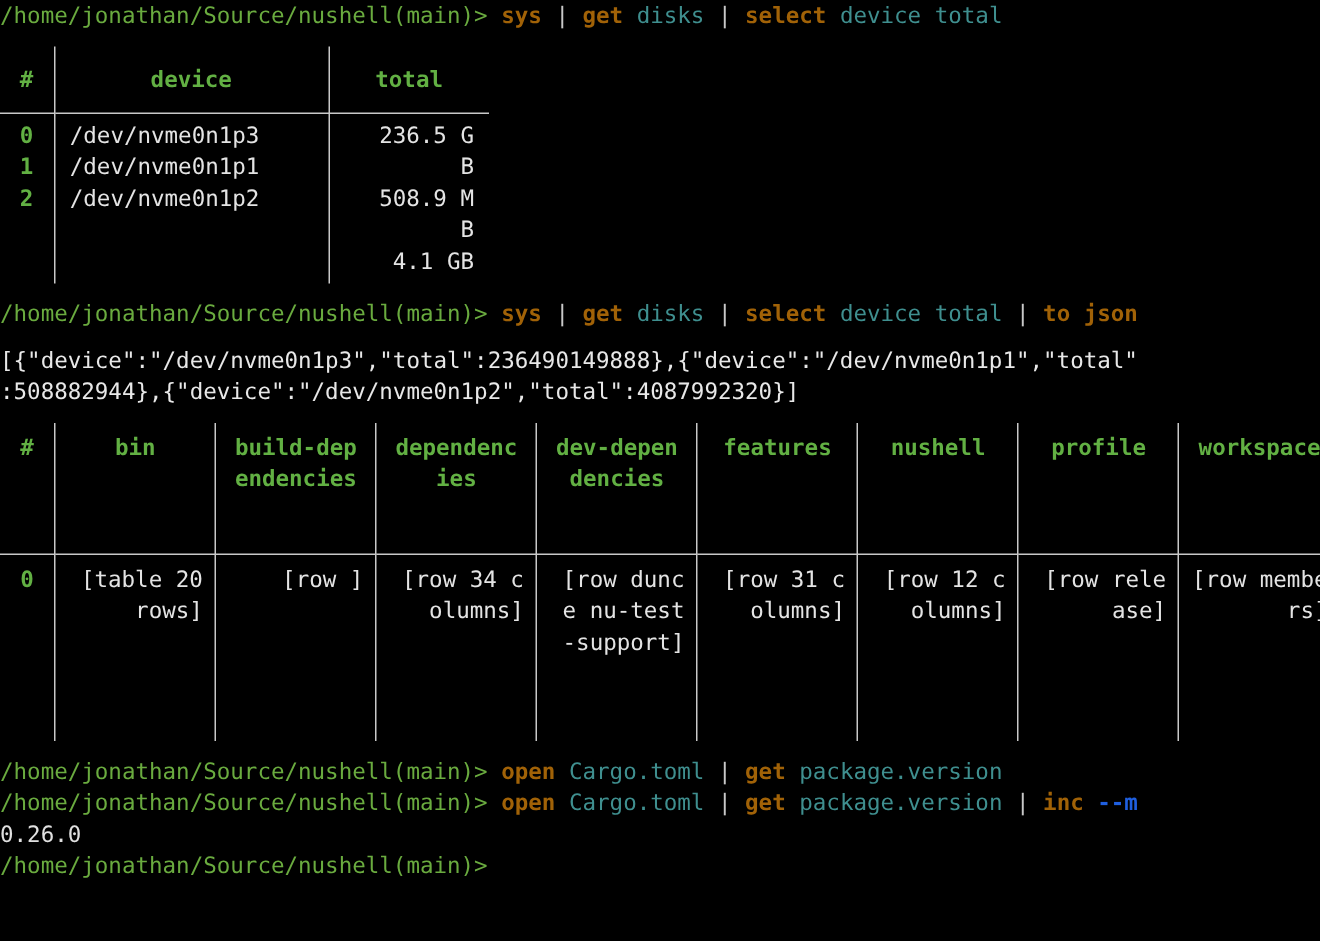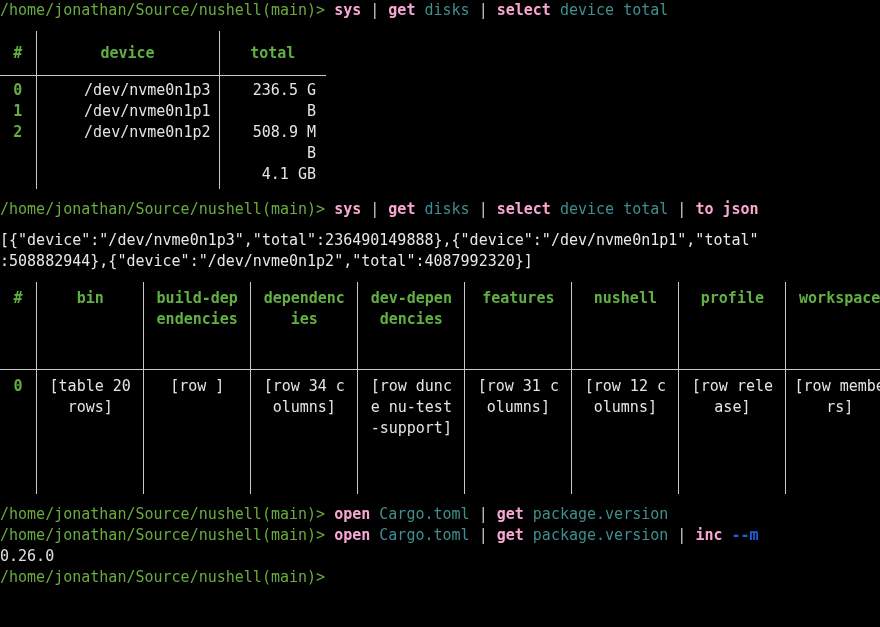--- a/index.html
+++ b/index.html
@@ -28,21 +28,21 @@
   .line {
     white-space: pre;
     height: 21px;
     line-height: 21px;
     overflow: hidden;
   }
   .blank { height: 10px; }
 
   
   .prompt   { color: #6aab3f; }
-  .cmd      { color: #f9a8d4; font-weight: bold; }
+  .cmd      { color: #a16207; font-weight: bold; }
   .arg      { color: #3f8f8f; }
   .pipe     { color: #c8c8c8; }
   .flag     { color: #1f5fe0; font-weight: bold; }
   .out      { color: #e0e0e0; }
   .json     { color: #e8e8e8; }
 
   
   table.nu {
     border-collapse: collapse;
     table-layout: fixed;
@@ -74,37 +74,37 @@
   table.nu tr > *:last-child  { border-right: none; }
   table.nu tbody tr:last-child > * { border-bottom: none; }
 
   
   #disks-table { width: 326px; margin: 0; }
   #disks-table col.c-idx { width: 36px; }
   #disks-table col.c-dev { width: 183px; }
   #disks-table col.c-tot { width: 107px; }
   #disks-table thead th { height: 44px; line-height: 44px; padding: 0; }
   #disks-table tbody td { height: 63px; padding-top: 4px; padding-bottom: 4px; }
-  #disks-table .dev-cell { text-align: right; padding-left: 0; }
+  #disks-table .dev-cell { text-align: left; padding-left: 10px; }
   #disks-table .tot-cell { text-align: right; padding-right: 10px; padding-left: 32px; }
   #disks-table .stack { display: block; }
 
   
   #cargo-table { width: 893px; margin: 0; }
   #cargo-table col.k0 { width: 36px; }
   #cargo-table col.kk { width: 105px; }
   #cargo-table thead th {
     height: 81px;
     padding-top: 6px;
     text-align: center;
   }
   #cargo-table tbody td {
     height: 118px;
     padding-top: 6px;
-    text-align: center;
+    text-align: right;
   }
   #cargo-table tbody td.idx { text-align: center; }
 </style>
 </head>
 <body>
 
 <div id="terminal">
 
   <div class="line"><span class="prompt">/home/jonathan/Source/nushell(main)&gt;</span><span class="pipe"> </span><span class="cmd">sys</span><span class="pipe"> | </span><span class="cmd">get</span><span class="arg"> disks</span><span class="pipe"> | </span><span class="cmd">select</span><span class="arg"> device total</span></div>
 

